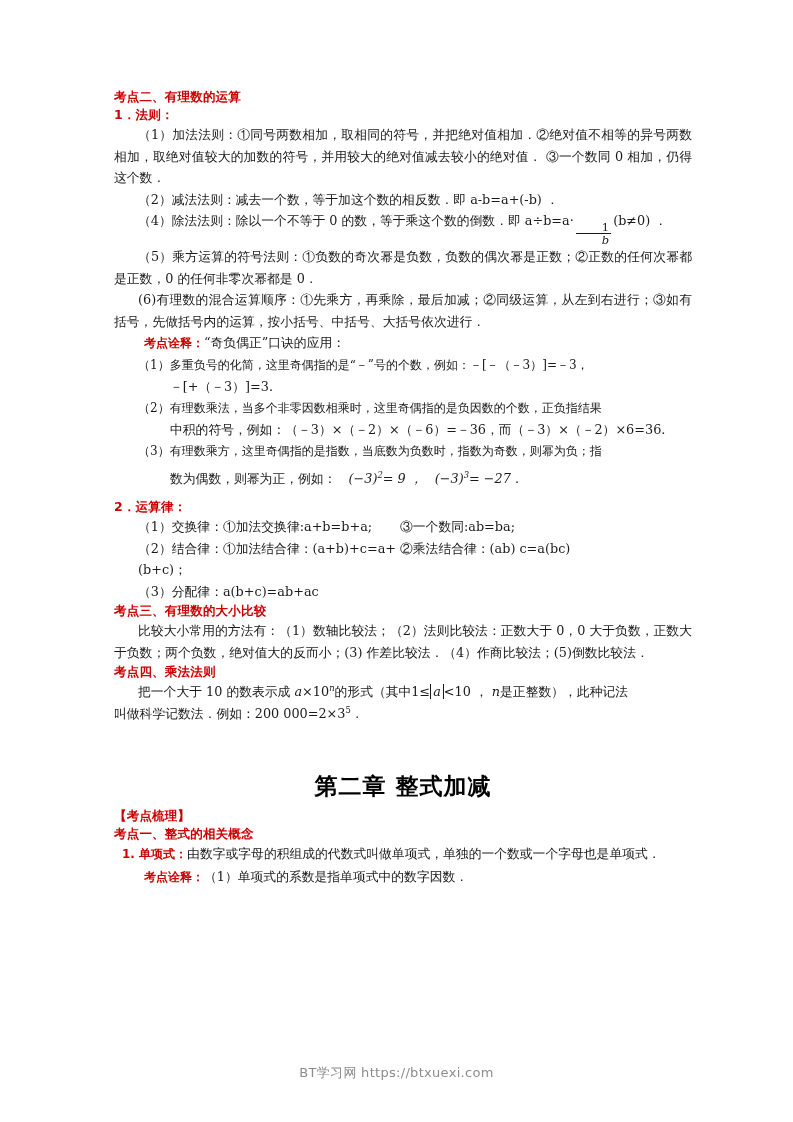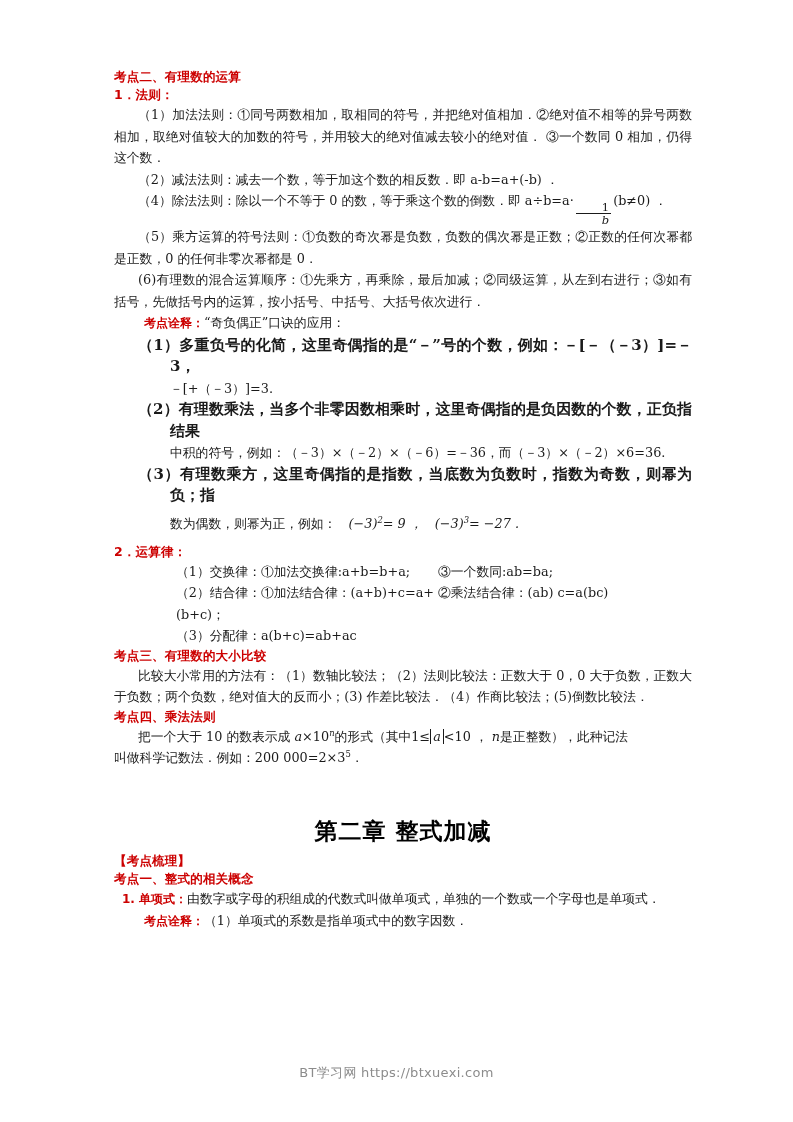--- a/index.html
+++ b/index.html
@@ -14,21 +14,21 @@
     font-family: "DejaVu Serif", "Liberation Serif", serif;
     color: #1a1a1a;
     overflow: hidden;
   }
   .page {
     position: absolute;
     left: 0; top: 0;
     width: 793px;
     height: 1122px;
     box-sizing: border-box;
-    padding: 68px 100px 0 114px;
+    padding: 88px 100px 0 114px;
   }
   .content {
     width: 578px;
     position: relative;
   }
 
   
   .h-red {
     color: #cc0000;
     font-family: "DejaVu Sans", "Liberation Sans", sans-serif;
@@ -50,26 +50,25 @@
     margin: 0;
     font-size: 12.8px;
     line-height: 21.5px;
     text-align: justify;
     text-justify: inter-ideograph;
   }
   p.ind1 { text-indent: 24px; }
   p.ind0 { text-indent: 0; }
   .hang {
     margin: 0;
-    font-size: 15px;
+    font-size: 12px;
     line-height: 21.5px;
     padding-left: 56px;
     text-indent: -32px;
     text-align: justify;
-    font-weight: bold;
   }
   .hang2 {
     margin: 0;
     font-size: 12.8px;
     line-height: 21.5px;
     padding-left: 56px;
     text-indent: 0;
   }
   .note {
     margin: 0;
@@ -116,21 +115,21 @@
     font-style: italic;
   }
 
   
   .law-row {
     display: flex;
     font-size: 12.8px;
     line-height: 21.5px;
     padding-left: 24px;
   }
-  .law-a { width: 262px; flex: none; margin-left: 38px; }
+  .law-a { width: 262px; flex: none; }
   .law-b { flex: 1; }
 
   
   .chapter-title {
     text-align: center;
     font-family: "DejaVu Sans", "Liberation Sans", sans-serif;
     font-weight: bold;
     font-size: 23px;
     line-height: 32px;
     letter-spacing: 1px;

